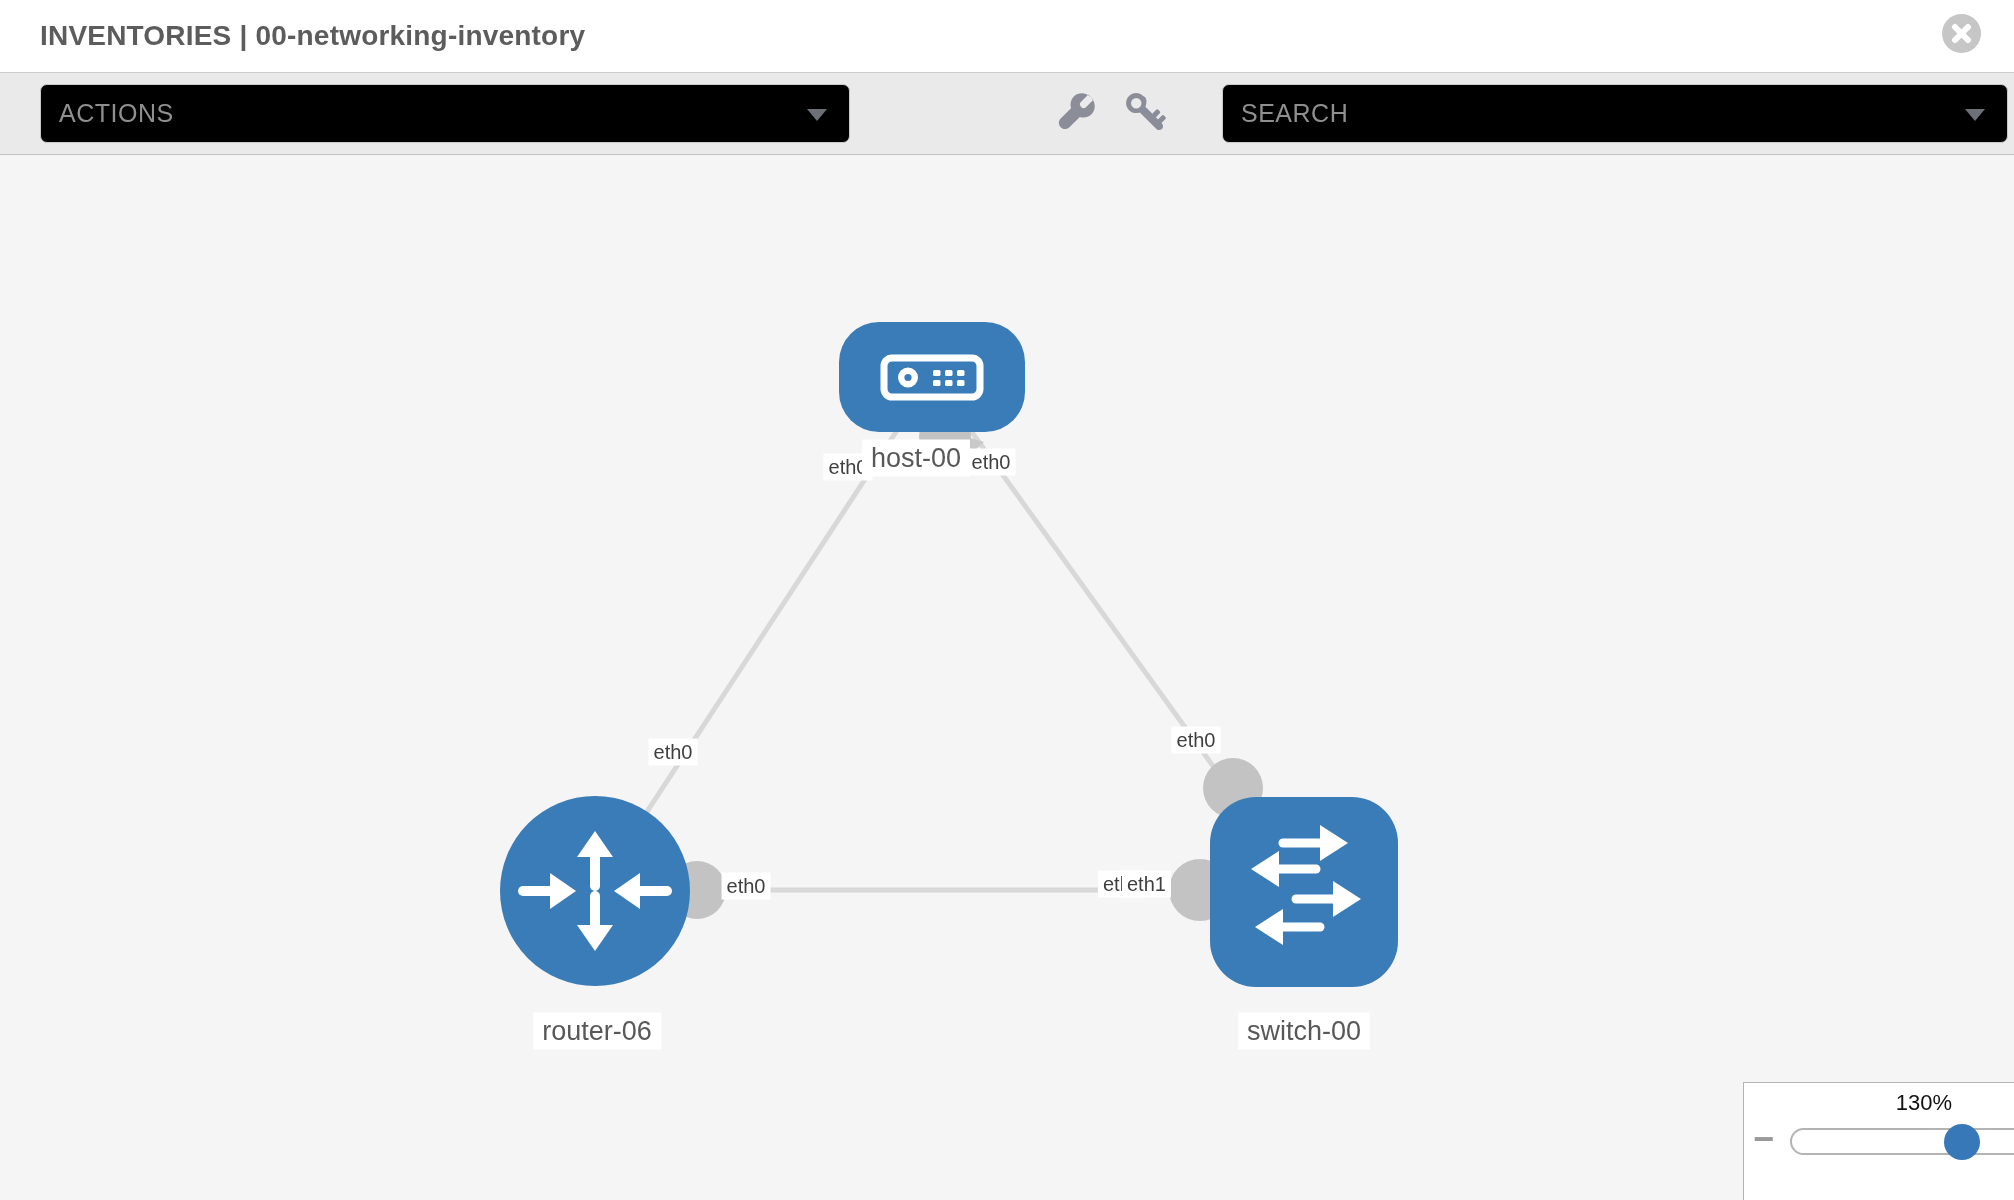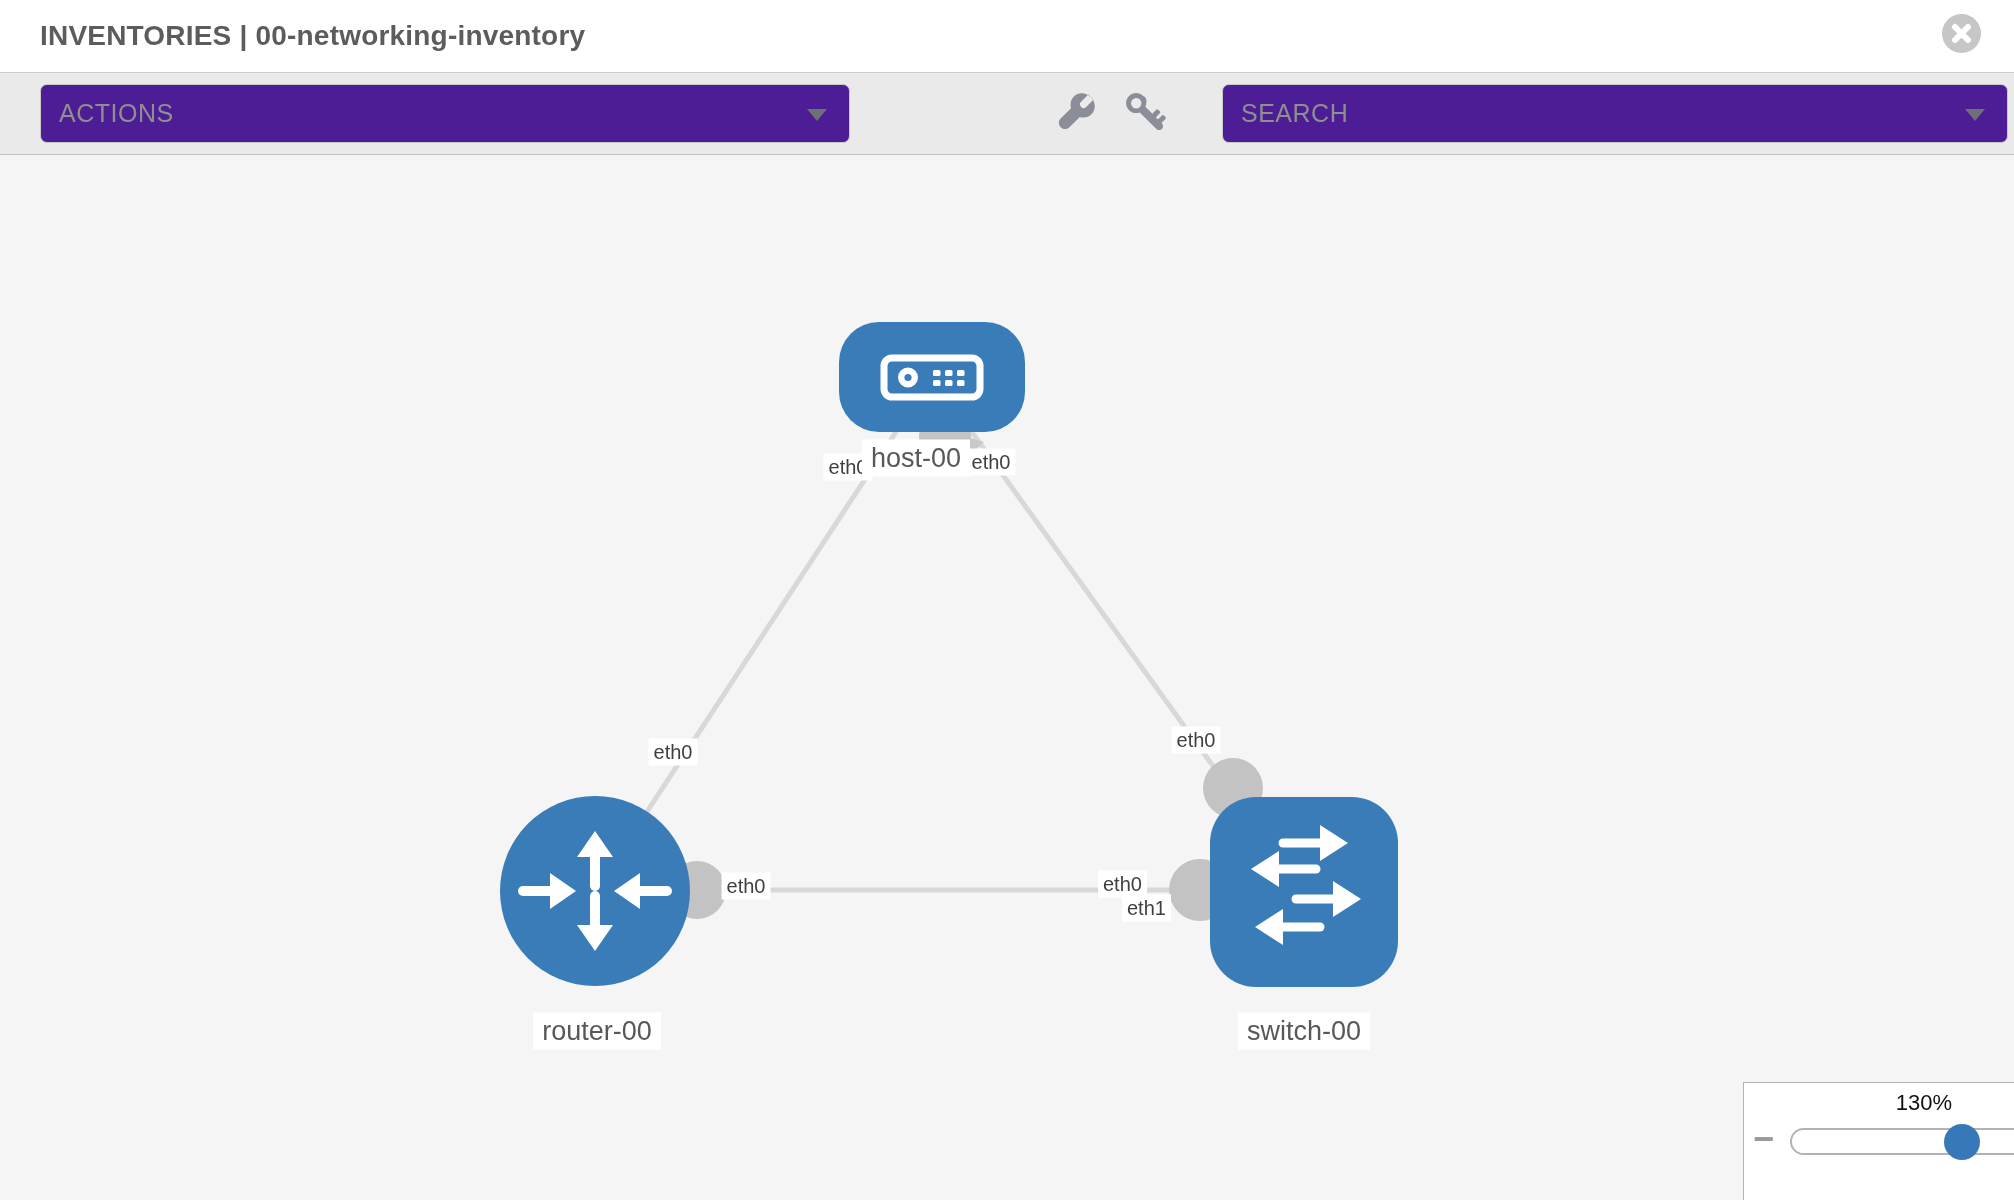--- a/index.html
+++ b/index.html
@@ -25,21 +25,21 @@
   }
   .close-btn svg { position: absolute; left: 0; top: 0; }
 
   
   .toolbar {
     position: absolute; left: 0; top: 73px; width: 2014px; height: 82px;
     background: #eaeaea; border-bottom: 1px solid #c3c3c3;
   }
   .dropdown {
     position: absolute; top: 11px; height: 59px;
-    background: #4c1d95; border: 1px solid #c9c9c9; border-radius: 7px;
+    background: #000000; border: 1px solid #c9c9c9; border-radius: 7px;
     cursor: pointer;
   }
   .dropdown .dd-label {
     position: absolute; left: 18px; top: 0; height: 57px; line-height: 57px;
     font-size: 25px; color: #8f8f8f; letter-spacing: 0.5px;
   }
   .dd-caret {
     position: absolute; right: 22px; top: 24px; width: 0; height: 0;
     border-left: 10px solid transparent; border-right: 10px solid transparent;
     border-top: 12px solid #6d7177;
@@ -200,31 +200,31 @@
           <polygon points="1251,714 1279,696 1279,732" stroke="none"></polygon>
           <line x1="1296" y1="744" x2="1338" y2="744"></line>
           <polygon points="1361,744 1333,726 1333,762" stroke="none"></polygon>
           <line x1="1320" y1="772" x2="1278" y2="772"></line>
           <polygon points="1255,772 1283,754 1283,790" stroke="none"></polygon>
         </g>
       </g>
     </svg>
 
     <div class="node-label" style="left:916px; top:303px;">host-00</div>
-    <div class="node-label" style="left:597px; top:876px;">router-00</div>
+    <div class="node-label" style="left:597px; top:876px;">router-06</div>
     <div class="node-label" style="left:1304px; top:876px;text-align:right;">switch-00</div>
 
     <div class="iface-label" style="left:848px; top:312px; z-index:3;">eth0</div>
     <div class="iface-label" style="left:673px; top:597px;">eth0</div>
     <div class="iface-label" style="left:991px; top:307px;">eth0</div>
     <div class="iface-label" style="left:1196px; top:585px;">eth0</div>
     <div class="iface-label" style="left:746px; top:731px;">eth0</div>
 
     <div class="iface-label anchor-left" style="left:1098px; top:729px; z-index:3;">eth0</div>
-    <div class="iface-label anchor-left" style="left:1122px; top:729px; z-index:4;margin-top:24px;">eth1</div>
+    <div class="iface-label anchor-left" style="left:1122px; top:729px; z-index:4;">eth1</div>
   </div>
 
   <div class="zoom-panel">
     <div class="zoom-level">130%</div>
     <div class="zoom-btn zoom-out">−</div>
     <div class="zoom-track"></div>
     <div class="zoom-knob"></div>
     <div class="zoom-btn zoom-in">+</div>
   </div>
 

